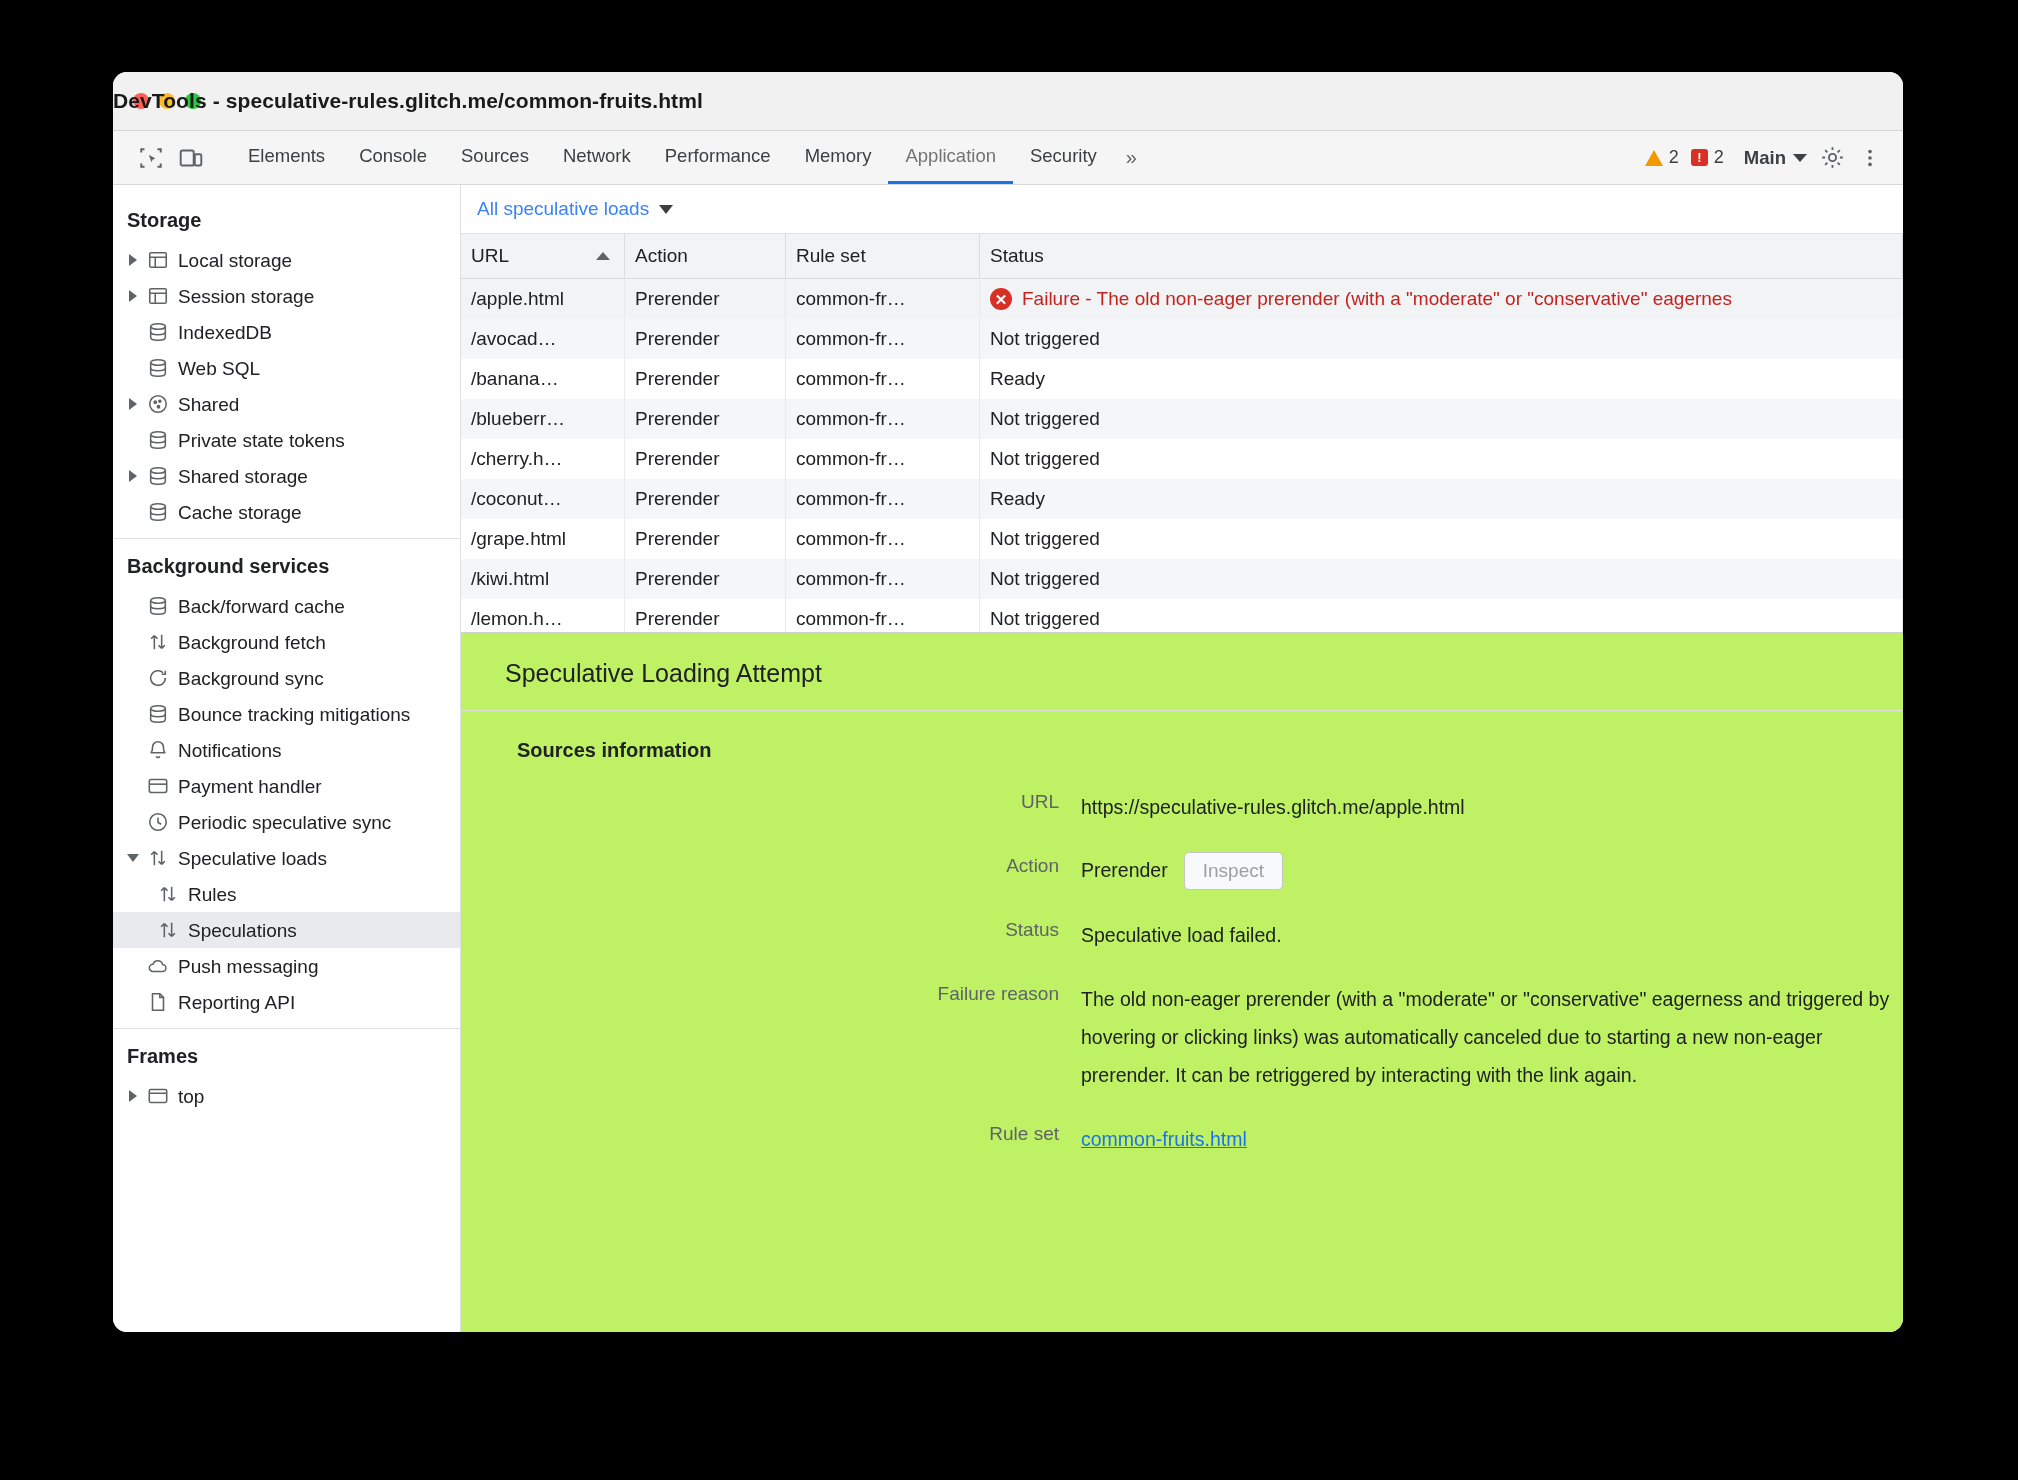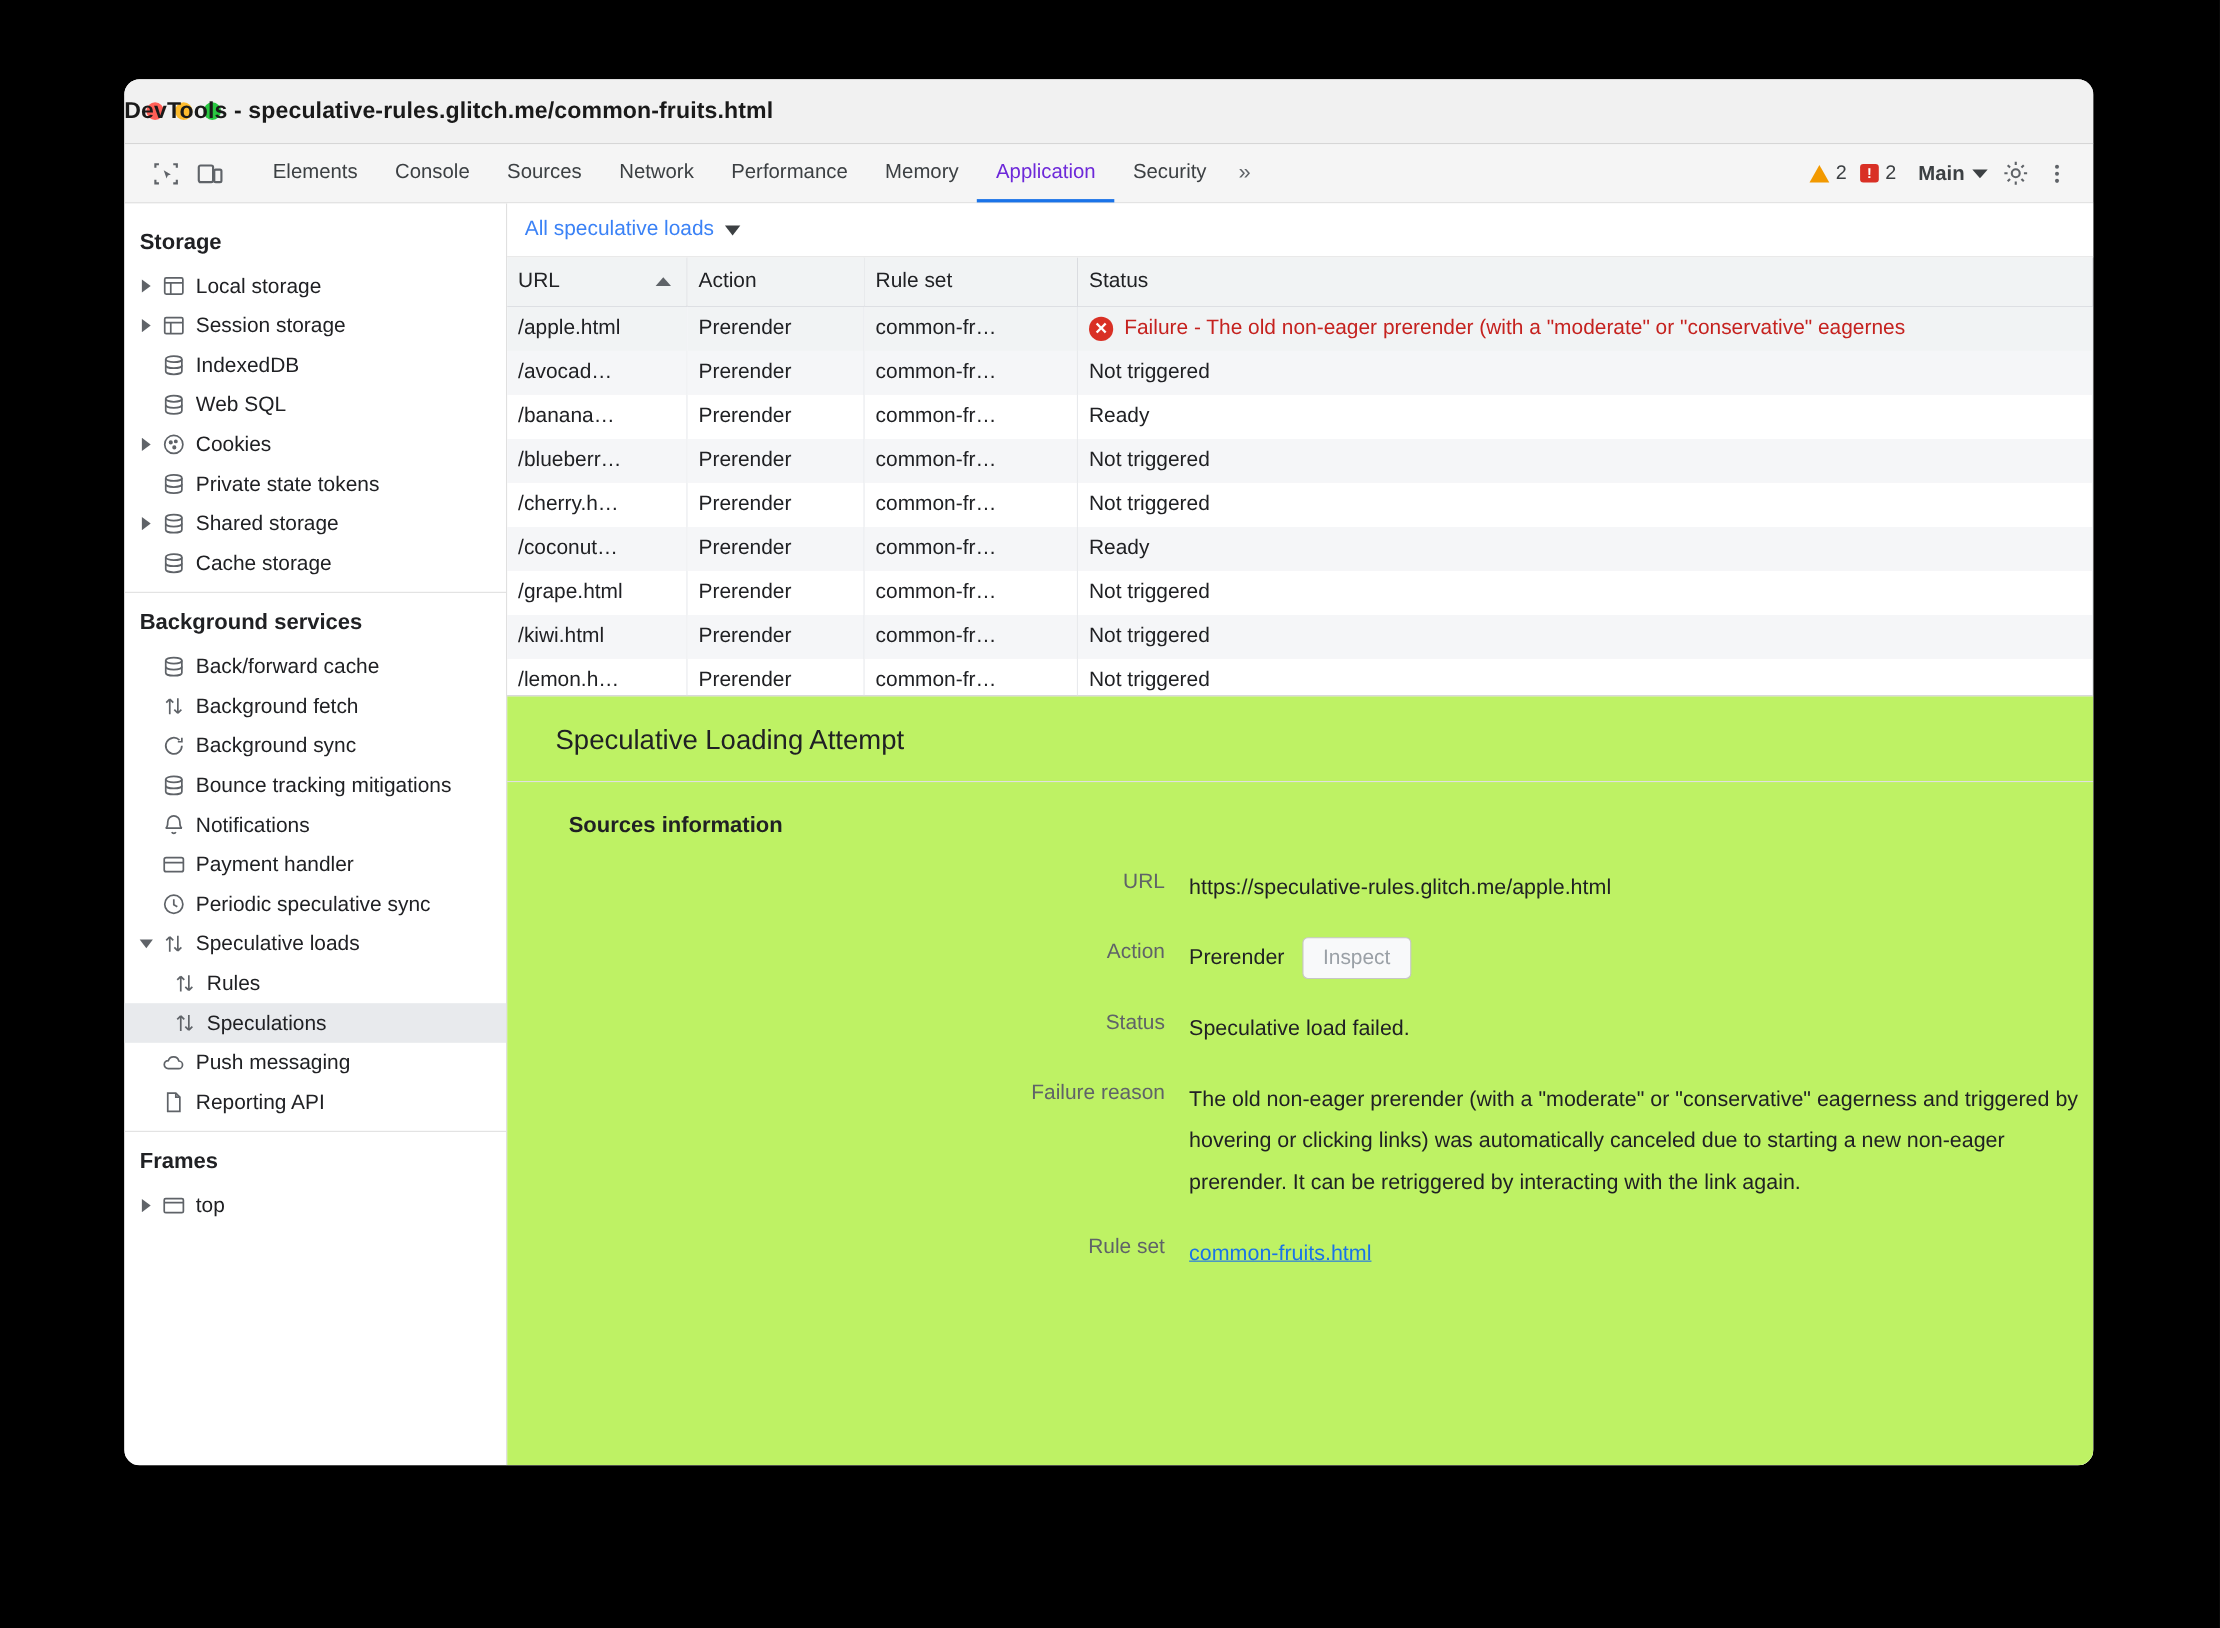--- a/index.html
+++ b/index.html
@@ -83,21 +83,21 @@
     padding: 0 17px;
     height: 100%;
     display: flex;
     align-items: center;
     cursor: pointer;
     border-bottom: 3px solid transparent;
     box-sizing: border-box;
     white-space: nowrap;
   }
   .tab.active {
-    color: #6d28d9;
+    color: #737373;
     border-bottom-color: #1a73e8;
   }
   .chev-more {
     font-size: 20px;
     color: #5f6368;
     padding: 0 12px;
     cursor: pointer;
     letter-spacing: -2px;
   }
   .spacer { flex: 1; }
@@ -496,21 +496,21 @@
             <span class="t-right"></span>
           </span>
         <span class="sb-ico">
           <svg width="22" height="22" viewBox="0 0 24 24" fill="none" stroke="currentColor" stroke-width="1.7">
               <circle cx="12" cy="12" r="9"></circle>
               <circle cx="9" cy="10" r="1.2" fill="currentColor"></circle>
               <circle cx="14" cy="9" r="1.1" fill="currentColor"></circle>
               <circle cx="12.5" cy="15" r="1.2" fill="currentColor"></circle>
             </svg>
         </span>
-        <span class="sb-label">Cookies</span>
+        <span class="sb-label">Shared</span>
       </div>
       <div class="sb-item indent-1">
         <span class="sb-arrow"></span>
         <span class="sb-ico">
           <svg width="22" height="22" viewBox="0 0 24 24" fill="none" stroke="currentColor" stroke-width="1.7">
               <ellipse cx="12" cy="6" rx="8" ry="3"></ellipse>
               <path d="M4 6v12c0 1.7 3.6 3 8 3s8-1.3 8-3V6"></path>
               <path d="M4 12c0 1.7 3.6 3 8 3s8-1.3 8-3"></path>
             </svg>
         </span>

